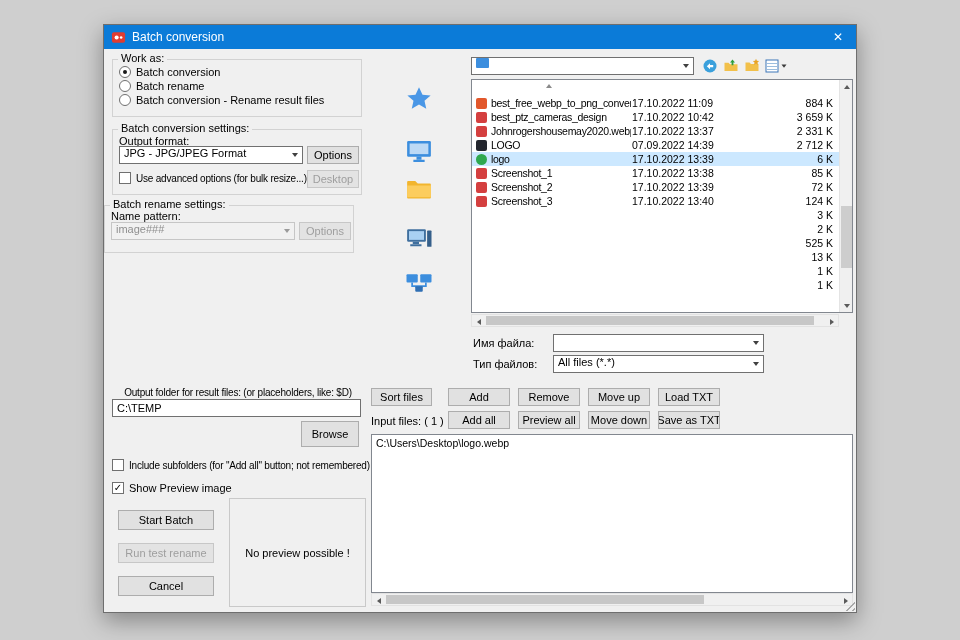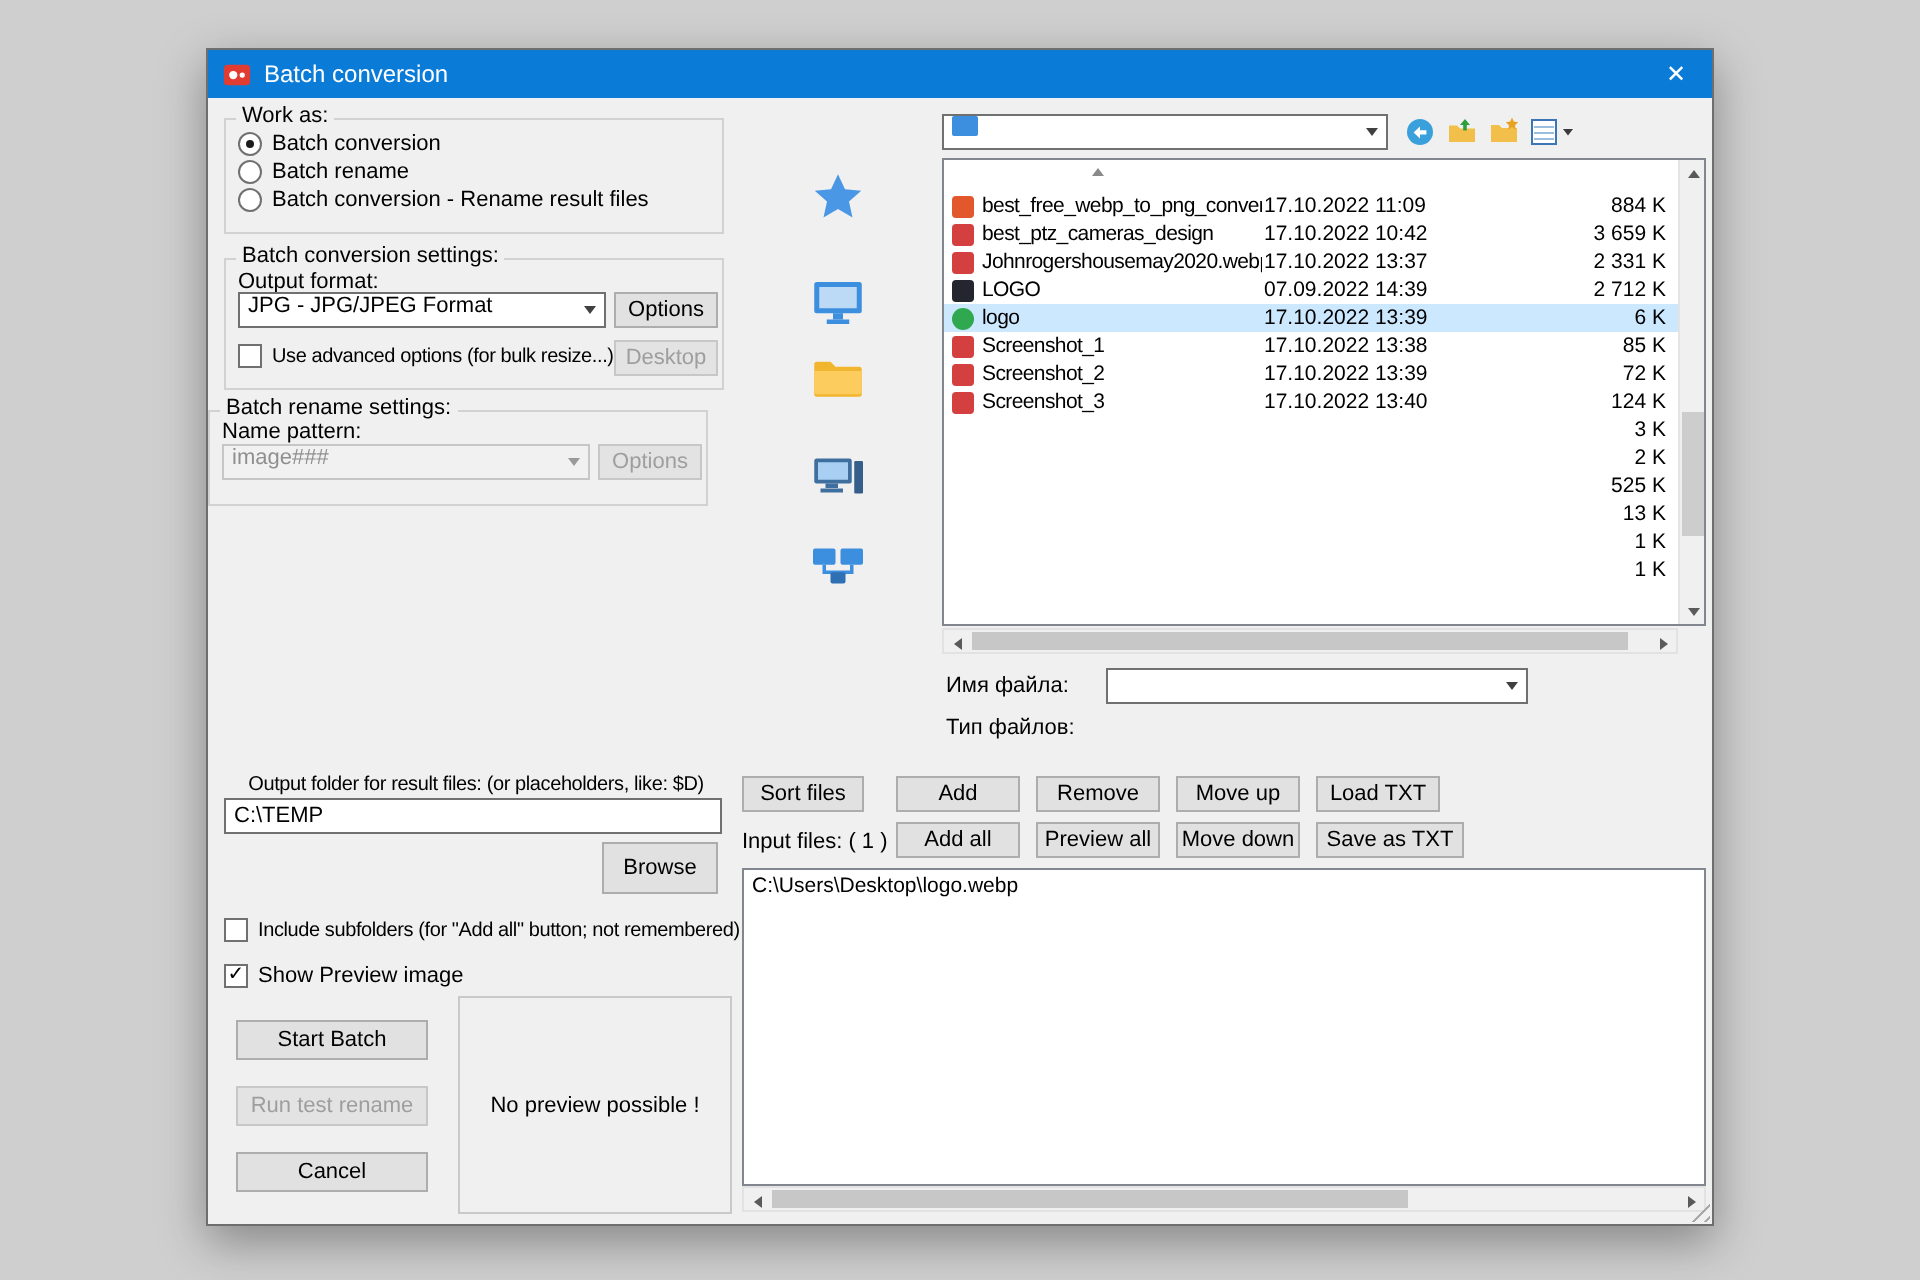--- a/index.html
+++ b/index.html
@@ -338,32 +338,38 @@
     </div>
 
     <div class="lbl" style="left:369px;top:312px">Имя файла:</div>
     <div class="combo" style="left:449px;top:309px;width:211px">
       <span class="ctext"></span>
       <span class="carrow">
           <span class="tri-down"></span>
         </span>
     </div>
     <div class="lbl" style="left:369px;top:333px">Тип файлов:</div>
+    <div class="combo" style="left:449px;top:330px;width:211px">
+      <span class="ctext">All files (*.*)</span>
+      <span class="carrow">
+          <span class="tri-down"></span>
+        </span>
+    </div>
 
     <button class="btn" style="left:267px;top:363px;width:61px;height:18px">Sort files</button>
     <button class="btn" style="left:344px;top:363px;width:62px;height:18px">Add</button>
     <button class="btn" style="left:414px;top:363px;width:62px;height:18px">Remove</button>
     <button class="btn" style="left:484px;top:363px;width:62px;height:18px">Move up</button>
     <button class="btn" style="left:554px;top:363px;width:62px;height:18px">Load TXT</button>
 
     <div class="lbl" style="left:267px;top:390px">Input files:  ( 1 )</div>
     <button class="btn" style="left:344px;top:386px;width:62px;height:18px">Add all</button>
     <button class="btn" style="left:414px;top:386px;width:62px;height:18px">Preview all</button>
     <button class="btn" style="left:484px;top:386px;width:62px;height:18px">Move down</button>
-    <button class="btn" style="left:554px;top:386px;width:74px;height:18px">Save as TXT</button>
+    <button class="btn" style="left:554px;top:386px;width:62px;height:18px">Save as TXT</button>
 
     <div class="inputbox" style="left:267px;top:409px;width:482px;height:159px">
       <div>C:\Users\Desktop\logo.webp</div>
     </div>
     <div class="sb" style="left:267px;top:568px;width:482px;height:13px">
       <span class="sbbtn" style="left:0">
           <span class="tri-left-s"></span>
         </span>
       <span class="sbthumb" style="left:14px;width:318px"></span>
       <span class="sbbtn" style="right:0">

